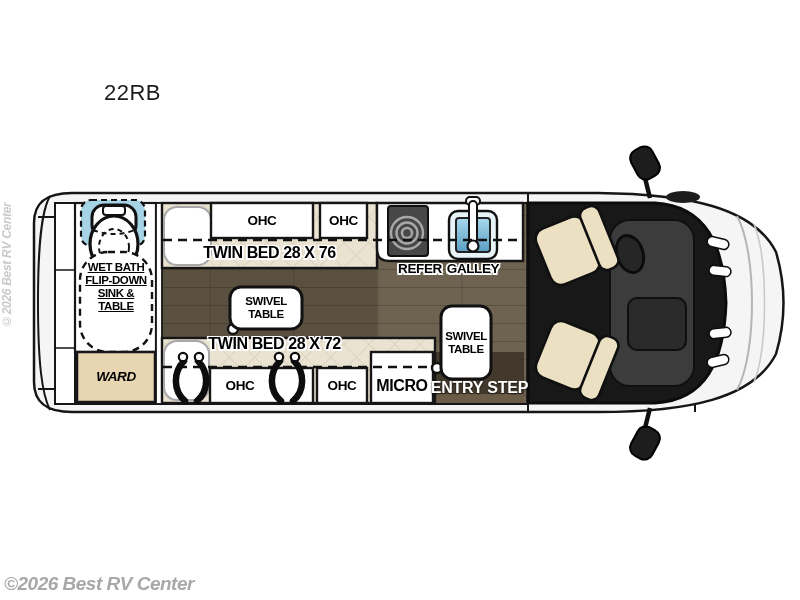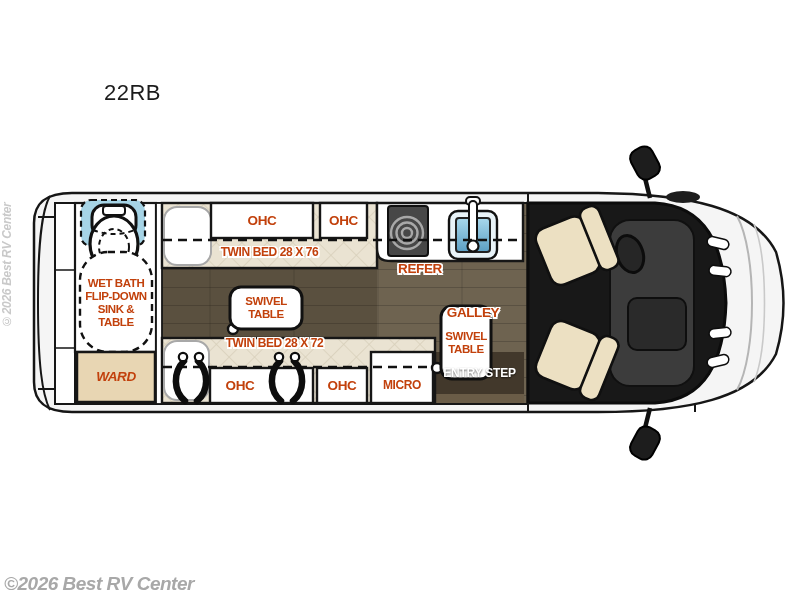--- a/index.html
+++ b/index.html
@@ -1,23 +1,23 @@
 <!DOCTYPE html>
 <html style="--c-floor-wood: #6e6350; --c-aisle-shade: rgba(30,22,10,0.25); --c-bed-quilt: #eae3d2; --c-quilt-line: #d8d0ba; --c-ward-tan: #e8d6b3; --c-shower-blue: #a6d4e6; --c-sink-blue-light: #a8d8ec; --c-sink-blue-dark: #5b9fc4; --c-seat-cream: #ece0c2; --c-cab-dark: #181818; --c-dash-gray: #3c3c3c; --c-outline: #161616; --c-body-gray: #f5f5f5; --c-entry-dark: #42382b; --c-entry-strip: #6a5c47; --c-refer-body: #474747; --c-watermark-gray: #a8a8a8;"><head>
 <meta charset="utf-8">
 <style>
   html,body{margin:0;padding:0;background:#fff;}
   #canvas{position:relative;width:800px;height:600px;background:#fff;overflow:hidden;
           font-family:"Liberation Sans",sans-serif;}
   #plan-svg{position:absolute;left:0;top:0;}
   .lbl{position:absolute;display:flex;flex-direction:column;align-items:center;justify-content:center;
-       font-family:"Liberation Sans",sans-serif;font-weight:bold;color:#c2410c;
+       font-family:"Liberation Sans",sans-serif;font-weight:bold;color:#000000;
        letter-spacing:-0.4px;line-height:1.12;text-align:center;white-space:nowrap;}
   .s14{font-size:13.5px}
-  .s12{font-size:12px}
+  .s12{font-size:16px}
   .s11{font-size:11.5px}
   .halo{text-shadow:-1.5px -1.5px 0 #fff,1.5px -1.5px 0 #fff,-1.5px 1.5px 0 #fff,1.5px 1.5px 0 #fff,
         0 -1.5px 0 #fff,0 1.5px 0 #fff,-1.5px 0 0 #fff,1.5px 0 0 #fff;}
   .whitetxt{color:#fff;letter-spacing:-0.2px;text-shadow:0 1px 2px rgba(0,0,0,.65);}
   #model-title{position:absolute;left:104px;top:80px;font-size:22px;color:#1c1c1c;
                font-weight:500;letter-spacing:0.5px;}
   #wm-bottom{position:absolute;left:4px;top:573px;font-size:19px;font-style:italic;font-weight:bold;
              color:var(--c-watermark-gray,#a8a8a8);letter-spacing:-0.5px;}
   #wm-side{position:absolute;left:0px;top:158px;height:170px;width:15px;
            writing-mode:vertical-rl;transform:rotate(180deg);
@@ -162,39 +162,39 @@
     <path d="M528,193 V203 M528,403 V413 M695,405 V412" stroke="#161616" stroke-width="2"></path>
   </svg>
 
   <div id="model-title" class="">22RB</div>
 
   <div class="lbl s14" style="left:211px;top:203px;width:102px;height:35px;">OHC</div>
   <div class="lbl s14" style="left:320px;top:203px;width:47px;height:35px;">OHC</div>
   <div class="lbl s12 halo" style="left:167px;top:246px;width:205px;height:14px;">TWIN BED 28 X 76</div>
 
   <div class="lbl s14 halo" style="left:390px;top:261px;width:60px;height:15px;">REFER</div>
-  <div class="lbl s14 halo" style="left:440px;top:261px;width:66px;height:15px;margin-top:44px;">GALLEY</div>
+  <div class="lbl s14 halo" style="left:440px;top:261px;width:66px;height:15px;">GALLEY</div>
 
   <div class="lbl s11" style="left:230px;top:287px;width:72px;height:42px;">
     <span>SWIVEL</span>
     <span>TABLE</span>
   </div>
   <div class="lbl s11" style="left:441px;top:306px;width:50px;height:73px;">
     <span>SWIVEL</span>
     <span>TABLE</span>
   </div>
 
   <div class="lbl s12 halo" style="left:167px;top:337px;width:215px;height:14px;text-align:center;">TWIN BED 28 X 72</div>
   <div class="lbl s14" style="left:211px;top:368px;width:58px;height:35px;">OHC</div>
   <div class="lbl s14" style="left:317px;top:368px;width:50px;height:35px;">OHC</div>
   <div class="lbl s12" style="left:371px;top:368px;width:62px;height:35px;text-align:right;">MICRO</div>
-  <div class="lbl s12 whitetxt" style="left:435px;top:365px;width:89px;height:18px;">ENTRY STEP</div>
+  <div class="lbl s12 whitetxt" style="left:435px;top:379px;width:89px;height:18px;">ENTRY STEP</div>
 
   <div class="lbl s14" style="left:77px;top:352px;width:78px;height:50px;font-style:italic;">WARD</div>
-  <div class="lbl s11" style="left:80px;top:256px;width:72px;height:94px;">
+  <div class="lbl s11" style="left:80px;top:240px;width:72px;height:94px;text-decoration:underline;">
     <span>WET BATH</span>
     <span>FLIP-DOWN</span>
     <span>SINK &amp;</span>
     <span>TABLE</span>
   </div>
 
   <div id="wm-side">©2026 Best RV Center</div>
   <div id="wm-bottom">©2026 Best RV Center</div>
 </div>
 

